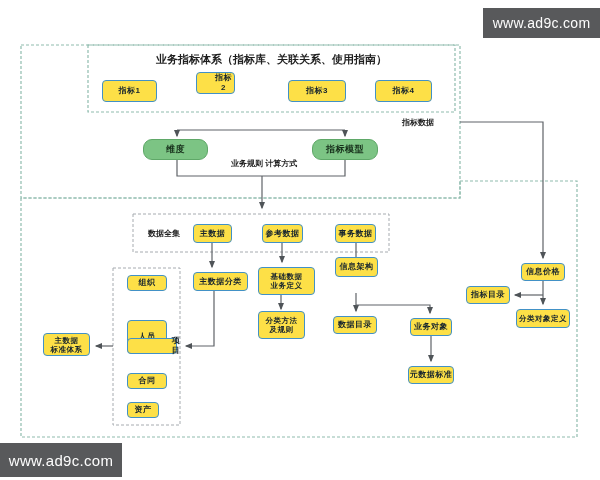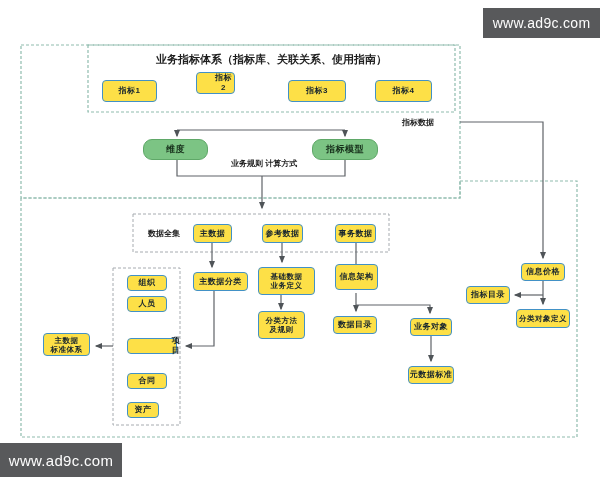--- a/index.html
+++ b/index.html
@@ -75,42 +75,42 @@
   <div class="node blue" style="left:375px;top:80px;width:57px;height:22px;">指标4</div>
 
   <div class="node green" style="left:143px;top:139px;width:65px;height:21px;">维度</div>
   <div class="node green" style="left:312px;top:139px;width:66px;height:21px;">指标模型</div>
 
   <div class="node blue" style="left:193px;top:224px;width:39px;height:19px;">主数据</div>
   <div class="node blue" style="left:262px;top:224px;width:41px;height:19px;">参考数据</div>
   <div class="node blue" style="left:335px;top:224px;width:41px;height:19px;">事务数据</div>
 
   <div class="node blue" style="left:127px;top:275px;width:40px;height:16px;">组织</div>
-  <div class="node blue" style="left:127px;top:296px;width:40px;height:16px;">人员</div>
+  <div class="node blue" style="left:127px;top:320px;width:40px;height:34px;">人员</div>
   <div class="node blue" style="left:127px;top:338px;width:40px;height:16px;padding-left:48px;">项目</div>
   <div class="node blue" style="left:127px;top:373px;width:40px;height:16px;">合同</div>
   <div class="node blue" style="left:127px;top:402px;width:32px;height:16px;">资产</div>
 
   <div class="node blue" style="left:43px;top:333px;width:47px;height:23px;font-size:7.5px;">
     <span>主数据</span>
     <span>标准体系</span>
   </div>
 
   <div class="node blue" style="left:193px;top:272px;width:55px;height:19px;">主数据分类</div>
 
   <div class="node blue" style="left:258px;top:267px;width:57px;height:28px;font-size:7.5px;">
     <span>基础数据</span>
     <span>业务定义</span>
   </div>
   <div class="node blue" style="left:258px;top:311px;width:47px;height:28px;font-size:7.5px;">
     <span>分类方法</span>
     <span>及规则</span>
   </div>
 
-  <div class="node blue" style="left:335px;top:264px;width:43px;height:26px;">信息架构</div>
+  <div class="node blue" style="left:335px;top:257px;width:43px;height:20px;">信息架构</div>
   <div class="node blue" style="left:333px;top:316px;width:44px;height:18px;">数据目录</div>
   <div class="node blue" style="left:410px;top:318px;width:42px;height:18px;">业务对象</div>
   <div class="node blue" style="left:408px;top:366px;width:46px;height:18px;">元数据标准</div>
 
   <div class="node blue" style="left:521px;top:263px;width:44px;height:18px;">信息价格</div>
   <div class="node blue" style="left:466px;top:286px;width:44px;height:18px;">指标目录</div>
   <div class="node blue" style="left:516px;top:309px;width:54px;height:19px;font-size:7.5px;">分类对象定义</div>
 
   <div class="wm" style="left:483px;top:8px;width:117px;height:30px;">www.ad9c.com</div>
   <div class="wm" style="left:0px;top:443px;width:122px;height:34px;font-size:15px;">www.ad9c.com</div>

